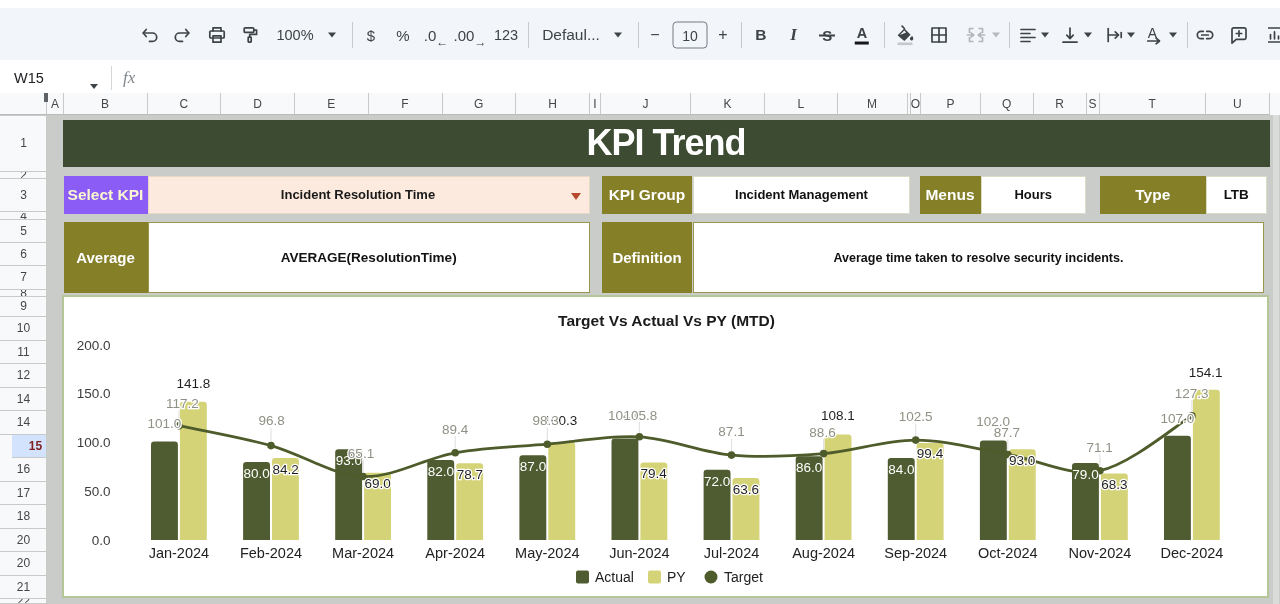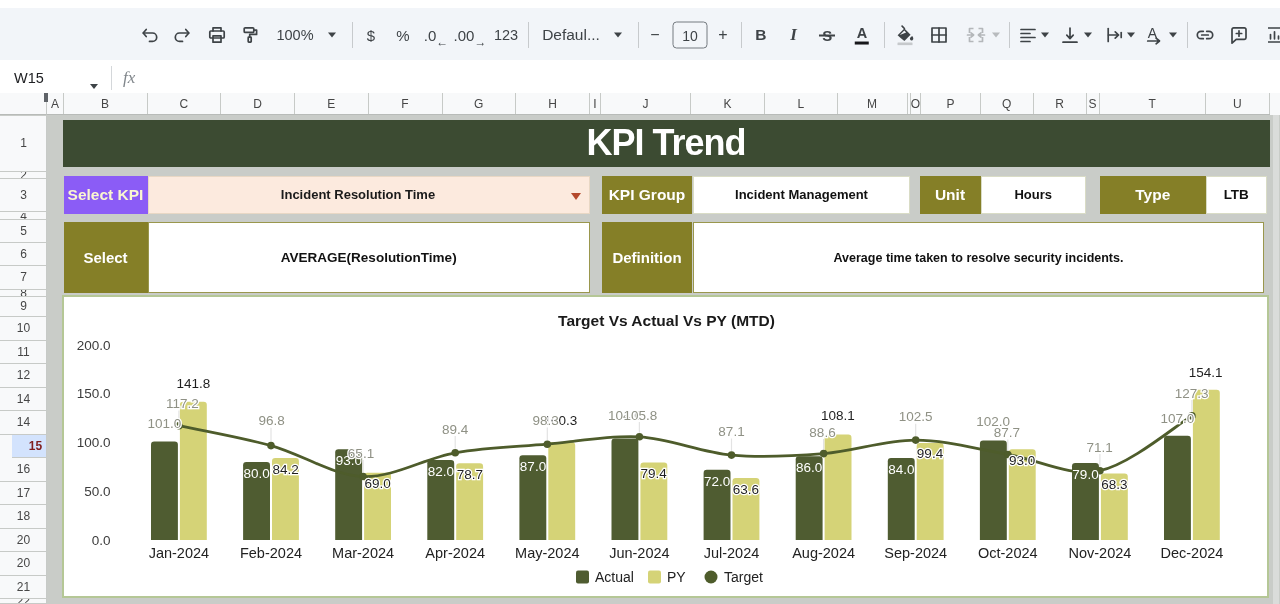--- a/index.html
+++ b/index.html
@@ -236,25 +236,25 @@
 <div style="position:absolute;left:62.5px;top:119.5px;width:1207.0px;height:47.5px;background:#3c4b32;display:flex;align-items:center;justify-content:center;font-size:36px;font-weight:bold;color:#fff;box-sizing:border-box;">
     <span style="letter-spacing:-1px">KPI Trend</span>
   </div>
 <div style="position:absolute;left:63.5px;top:176px;width:84.0px;height:37.5px;background:#8b5cf6;display:flex;align-items:center;justify-content:center;font-size:15.5px;font-weight:bold;color:#faf7d0;box-sizing:border-box;">Select KPI</div>
 <div style="position:absolute;left:147.5px;top:176px;width:442.0px;height:37.5px;background:#fceade;display:flex;align-items:center;justify-content:center;font-size:13px;font-weight:bold;color:#1a1a1a;box-sizing:border-box;border:1px solid #e8d7c4;">
     <span style="margin-right:21px">Incident Resolution Time</span>
     <span style="position:absolute;right:8px;top:16px;width:0;height:0;border-left:5.5px solid transparent;border-right:5.5px solid transparent;border-top:7px solid #b5492c"></span>
   </div>
 <div style="position:absolute;left:602px;top:176px;width:90px;height:37.5px;background:#857f27;display:flex;align-items:center;justify-content:center;font-size:15.5px;font-weight:bold;color:#fff;box-sizing:border-box;">KPI Group</div>
 <div style="position:absolute;left:693px;top:176px;width:217px;height:37.5px;background:#fff;display:flex;align-items:center;justify-content:center;font-size:13px;font-weight:bold;color:#111;box-sizing:border-box;border:1px solid #d9dcc6;">Incident Management</div>
-<div style="position:absolute;left:919.5px;top:176px;width:61.0px;height:37.5px;background:#857f27;display:flex;align-items:center;justify-content:center;font-size:15.5px;font-weight:bold;color:#fff;box-sizing:border-box;">Unit</div>
+<div style="position:absolute;left:919.5px;top:176px;width:61.0px;height:37.5px;background:#857f27;display:flex;align-items:center;justify-content:center;font-size:15.5px;font-weight:bold;color:#fff;box-sizing:border-box;">Menus</div>
 <div style="position:absolute;left:981px;top:176px;width:104.5px;height:37.5px;background:#fff;display:flex;align-items:center;justify-content:center;font-size:13px;font-weight:bold;color:#111;box-sizing:border-box;border:1px solid #d9dcc6;">Hours</div>
 <div style="position:absolute;left:1099.5px;top:176px;width:106.5px;height:37.5px;background:#857f27;display:flex;align-items:center;justify-content:center;font-size:15.5px;font-weight:bold;color:#fff;box-sizing:border-box;">Type</div>
 <div style="position:absolute;left:1206px;top:176px;width:60.5px;height:37.5px;background:#fff;display:flex;align-items:center;justify-content:center;font-size:13.5px;font-weight:bold;color:#111;box-sizing:border-box;border:1px solid #d9dcc6;">LTB</div>
-<div style="position:absolute;left:63.5px;top:222px;width:84.0px;height:71px;background:#857f27;display:flex;align-items:center;justify-content:center;font-size:15px;font-weight:bold;color:#fff;box-sizing:border-box;">Select</div>
+<div style="position:absolute;left:63.5px;top:222px;width:84.0px;height:71px;background:#857f27;display:flex;align-items:center;justify-content:center;font-size:15px;font-weight:bold;color:#fff;box-sizing:border-box;">Average</div>
 <div style="position:absolute;left:147.5px;top:222px;width:442.5px;height:71px;background:#fff;display:flex;align-items:center;justify-content:center;font-size:13.5px;font-weight:bold;color:#111;box-sizing:border-box;border:1.5px solid #9a974d;">AVERAGE(ResolutionTime)</div>
 <div style="position:absolute;left:602px;top:222px;width:90px;height:71px;background:#857f27;display:flex;align-items:center;justify-content:center;font-size:15px;font-weight:bold;color:#fff;box-sizing:border-box;">Definition</div>
 <div style="position:absolute;left:693px;top:222px;width:571px;height:71px;background:#fff;display:flex;align-items:center;justify-content:center;font-size:12.5px;font-weight:bold;color:#111;box-sizing:border-box;border:1.5px solid #9a974d;">Average time taken to resolve security incidents.</div>
 <div style="position:absolute;left:61.5px;top:294.5px;width:1207px;height:303px;background:#fff;border:2px solid #b5c796;box-sizing:border-box"></div>
 <svg width="1207" height="303" viewBox="0 0 1207 303" style="position:absolute;left:61.5px;top:294.5px" font-family="Liberation Sans,sans-serif">
 <line x1="116.9" y1="115.5" x2="116.9" y2="126.7" stroke="#e3e3e3" stroke-width="1.2"></line>
 <line x1="209.0" y1="132.8" x2="209.0" y2="146.6" stroke="#e3e3e3" stroke-width="1.2"></line>
 <line x1="301.1" y1="165.1" x2="301.1" y2="177.5" stroke="#e3e3e3" stroke-width="1.2"></line>
 <line x1="393.2" y1="141.0" x2="393.2" y2="153.8" stroke="#e3e3e3" stroke-width="1.2"></line>
 <line x1="485.3" y1="132.5" x2="485.3" y2="145.2" stroke="#e3e3e3" stroke-width="1.2"></line>

